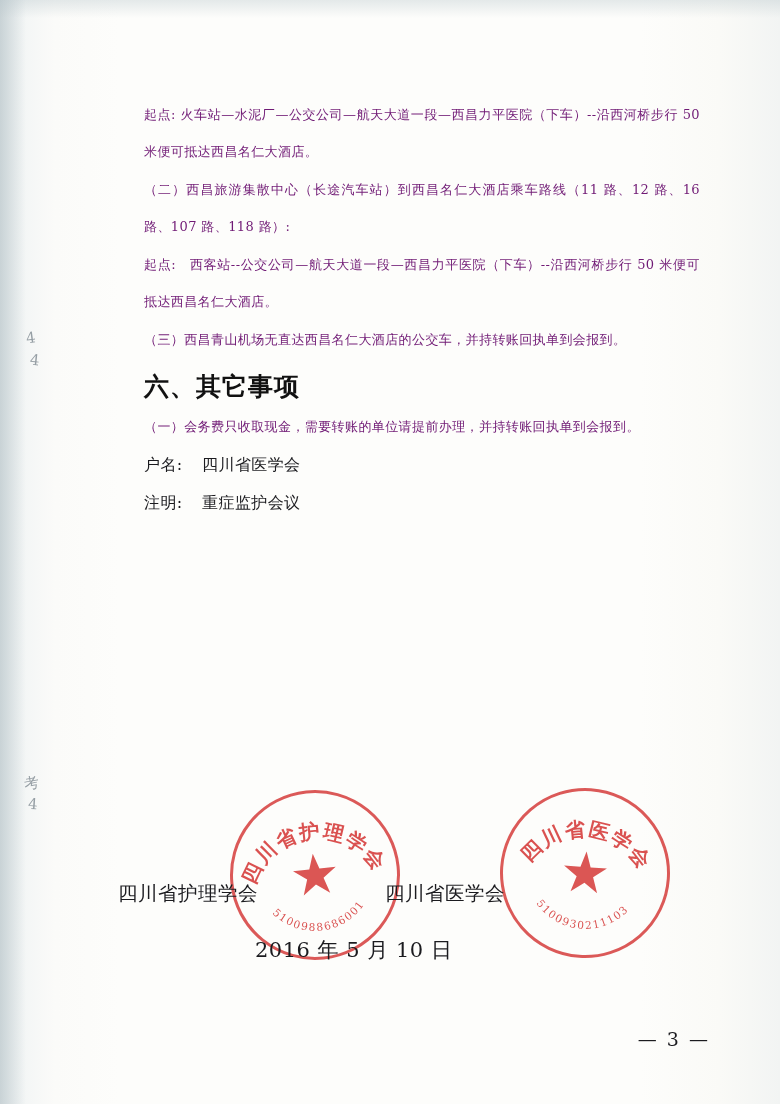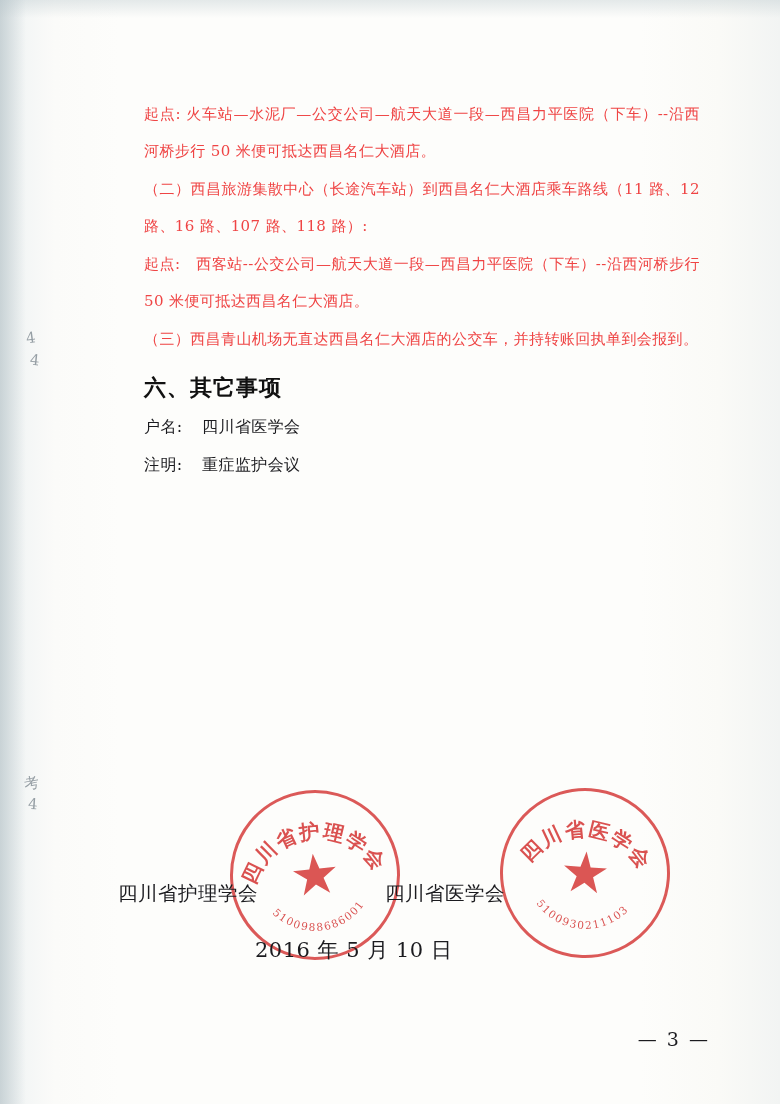--- a/index.html
+++ b/index.html
@@ -39,33 +39,33 @@
 
   .content {
     position: absolute;
     left: 118px;
     top: 96px;
     width: 582px;
   }
 
   p.para {
     margin: 0 0 1px 0;
-    font-size: 15px;
+    font-size: 13px;
     line-height: 37px;
-    color: #ef4444;
+    color: #701a75;
     letter-spacing: 0.4px;
     text-align: justify;
     text-justify: inter-ideograph;
   }
   p.indent { text-indent: 0; padding-left: 26px; }
   p.indent2 { padding-left: 26px; }
 
   .heading {
     margin: 10px 0 2px 26px;
-    font-size: 22px;
+    font-size: 25px;
     font-weight: bold;
     line-height: 38px;
     color: #111;
     letter-spacing: 1px;
   }
 
   .bank-line {
     margin: 0 0 1px 0;
     padding-left: 26px;
     font-size: 16px;
@@ -170,20 +170,21 @@
     <p class="para indent">起点: 火车站—水泥厂—公交公司—航天大道一段—西昌力平医院（下车）--沿西河桥步行 50 米便可抵达西昌名仁大酒店。</p>
 
     <p class="para indent">（二）西昌旅游集散中心（长途汽车站）到西昌名仁大酒店乘车路线（11 路、12 路、16 路、107 路、118 路）:</p>
 
     <p class="para indent">起点:　西客站--公交公司—航天大道一段—西昌力平医院（下车）--沿西河桥步行 50 米便可抵达西昌名仁大酒店。</p>
 
     <p class="para indent">（三）西昌青山机场无直达西昌名仁大酒店的公交车，并持转账回执单到会报到。</p>
 
     <div class="heading">六、其它事项</div>
 
+    <p class="para indent">（一）会务费只收取现金，需要转账的单位请提前办理，并持转账回执单到会报到。</p>
 
     <p class="bank-line">
       <span class="lbl">户名:</span>
       <span class="val">四川省医学会</span>
     </p>
 
 
 
     <p class="bank-line">
       <span class="lbl">注明:</span>

